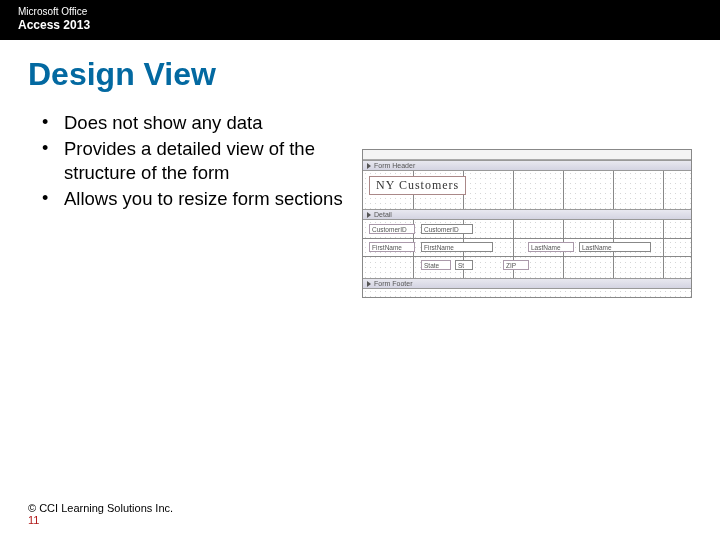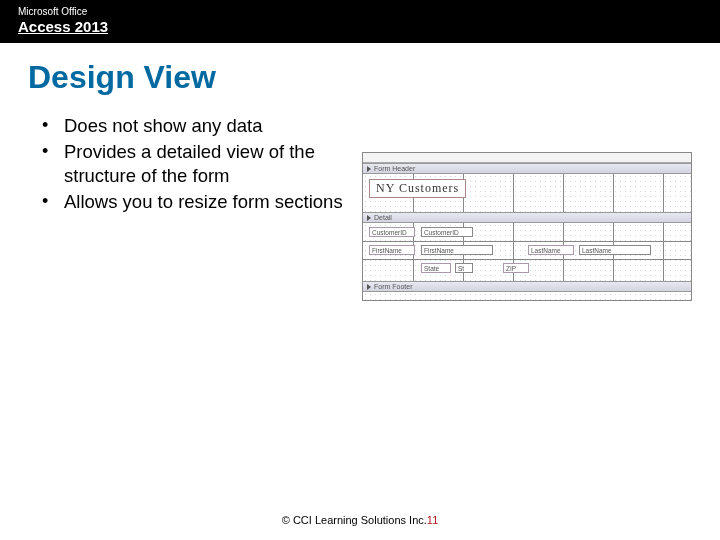--- a/index.html
+++ b/index.html
@@ -1,19 +1,19 @@
 <!DOCTYPE html>
 <html><head>
 <meta charset="utf-8">
 <style>
   * { box-sizing: border-box; margin: 0; padding: 0; }
   body { width: 720px; height: 540px; background: #fff; font-family: "Segoe UI", Arial, sans-serif; position: relative; overflow: hidden; }
   .header { background: #000; color: #fff; padding: 6px 18px 8px; }
   .header .line1 { font-size: 10px; font-weight: 400; }
-  .header .line2 { font-size: 15px; font-weight: 700; margin-top: 1px; text-decoration: underline; }
+  .header .line2 { font-size: 12px; font-weight: 700; margin-top: 1px; }
   .title { color: #0369a1; font-size: 32px; font-weight: 600; padding: 16px 0 0 28px; }
   .content { display: flex; padding: 18px 18px 0 28px; }
   .bullets { width: 330px; }
   .bullets ul { list-style: none; }
   .bullets li { font-size: 18.5px; line-height: 1.3; color: #000; position: relative; padding-left: 36px; margin-bottom: 2px; }
   .bullets li::before { content: "•"; position: absolute; left: 14px; top: 0; font-size: 18px; }
   .figure { flex: 1; padding-left: 4px; padding-top: 38px; }
   .designview { border: 1px solid #888; background: #fff; font-size: 7px; color: #555; width: 330px; }
   .section-bar { background: linear-gradient(#e8e8f0,#d4d4e2); border-top: 1px solid #999; border-bottom: 1px solid #999; padding: 1px 4px; display: flex; align-items: center; gap: 3px; }
   .arrow { width:0; height:0; border-top:3px solid transparent; border-bottom:3px solid transparent; border-left:4px solid #555; display:inline-block; }
@@ -21,21 +21,21 @@
   .grid-area.header-area { height: 38px; }
   .grid-area.detail-area { height: 58px; }
   .grid-area.footer-area { height: 8px; }
   .dots { position:absolute; inset:0; background-image: radial-gradient(#bbb 0.5px, transparent 0.5px); background-size: 5px 5px; opacity:.6; }
   .vline { position:absolute; top:0; bottom:0; width:1px; background:#888; }
   .hline { position:absolute; left:0; right:0; height:1px; background:#888; }
   .form-title { position:absolute; left:6px; top:5px; font-size:12px; font-family: Georgia, serif; color:#333; letter-spacing:1px; border:1px solid #a88; padding:1px 6px; background:#fff; }
   .lbl, .fld { position:absolute; border:1px solid #a9a; background:#fff; padding:0 2px; font-size:6.5px; line-height:9px; height:10px; white-space:nowrap; overflow:hidden; }
   .fld { border-color:#888; }
   .ruler { height:10px; background:#f4f4f4; border-bottom:1px solid #aaa; position:relative; }
-  .footer { position:absolute; bottom:14px; left:0; right:0; display:flex; justify-content:center; padding:0 28px; font-size:11px; color:#000; }
+  .footer { position:absolute; bottom:14px; left:0; right:0; display:flex; justify-content:flex-start; padding:0 28px; font-size:11px; color:#000;flex-direction:column; }
   .footer .page { color:#b01818; }
 </style>
 </head>
 <body>
 
 <div class="header">
   <div class="line1">Microsoft Office</div>
   <div class="line2">Access 2013</div>
 </div>
 

